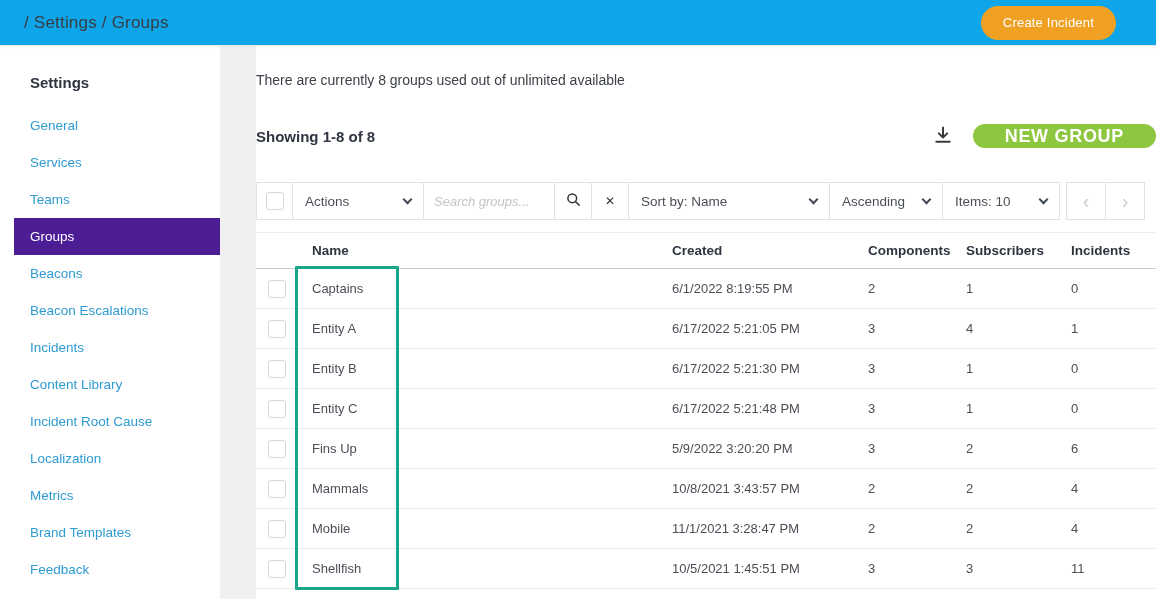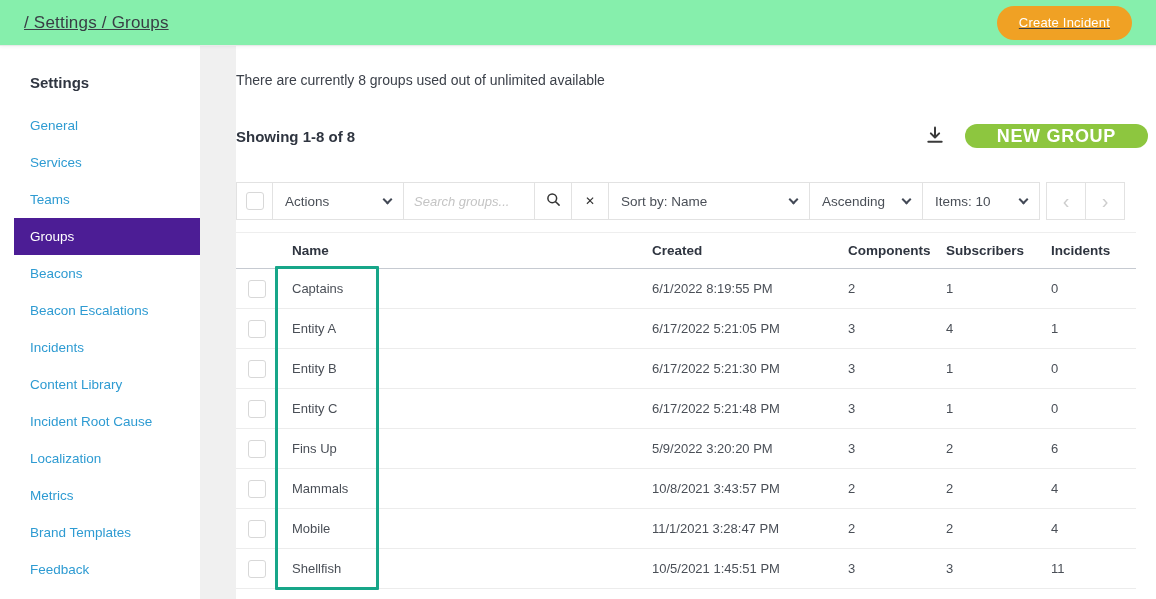--- a/index.html
+++ b/index.html
@@ -4,36 +4,36 @@
 <style>
   * { margin:0; padding:0; box-sizing:border-box; }
   html,body { width:1156px; height:599px; overflow:hidden; background:#fff; }
   .page {
     width:1156px; height:599px; position:relative; overflow:hidden;
     font-family:"Liberation Sans", sans-serif; color:#3a3f46; background:#fff;
   }
 
   
   .top-header {
-    height:46px; background:#86efac; display:flex; align-items:center;
-    justify-content:space-between; padding:0 24px 0 24px;
+    height:46px; background:#0ea5e9; display:flex; align-items:center;
+    justify-content:space-between; padding:0 40px 0 24px;
     border-bottom:1px solid #e9e9e9; box-shadow:0 1px 3px rgba(0,0,0,.05);
-    position:relative; z-index:3;text-decoration:underline;
+    position:relative; z-index:3;
   }
   .breadcrumb { font-size:17px; font-weight:500; color:#383d44; letter-spacing:.2px; }
   .btn-orange {
     background:#f0a124; color:#fff; border:none; border-radius:17px; height:34px;
     padding:0 22px; font-size:13px; font-weight:500; cursor:pointer;
     font-family:inherit; letter-spacing:.2px;
   }
 
   
   .body-row { display:flex; height:553px; }
 
-  aside { width:200px; background:#fff; padding-top:18px; flex-shrink:0; }
+  aside { width:220px; background:#fff; padding-top:18px; flex-shrink:0; }
   .sb-title { padding:10px 0 16px 30px; font-size:15px; font-weight:700; color:#2f3540; }
   .nav-item {
     margin-left:14px; padding:11px 16px; font-size:13.5px; color:#2e9bd2;
     cursor:pointer; white-space:nowrap;
   }
   .nav-item.active { background:#4c1d95; color:#fff; }
 
   .gap-strip { width:36px; background:#f0f0f0; flex-shrink:0; }
 
   main { flex:1; padding:26px 8px 0 0; position:relative; }

